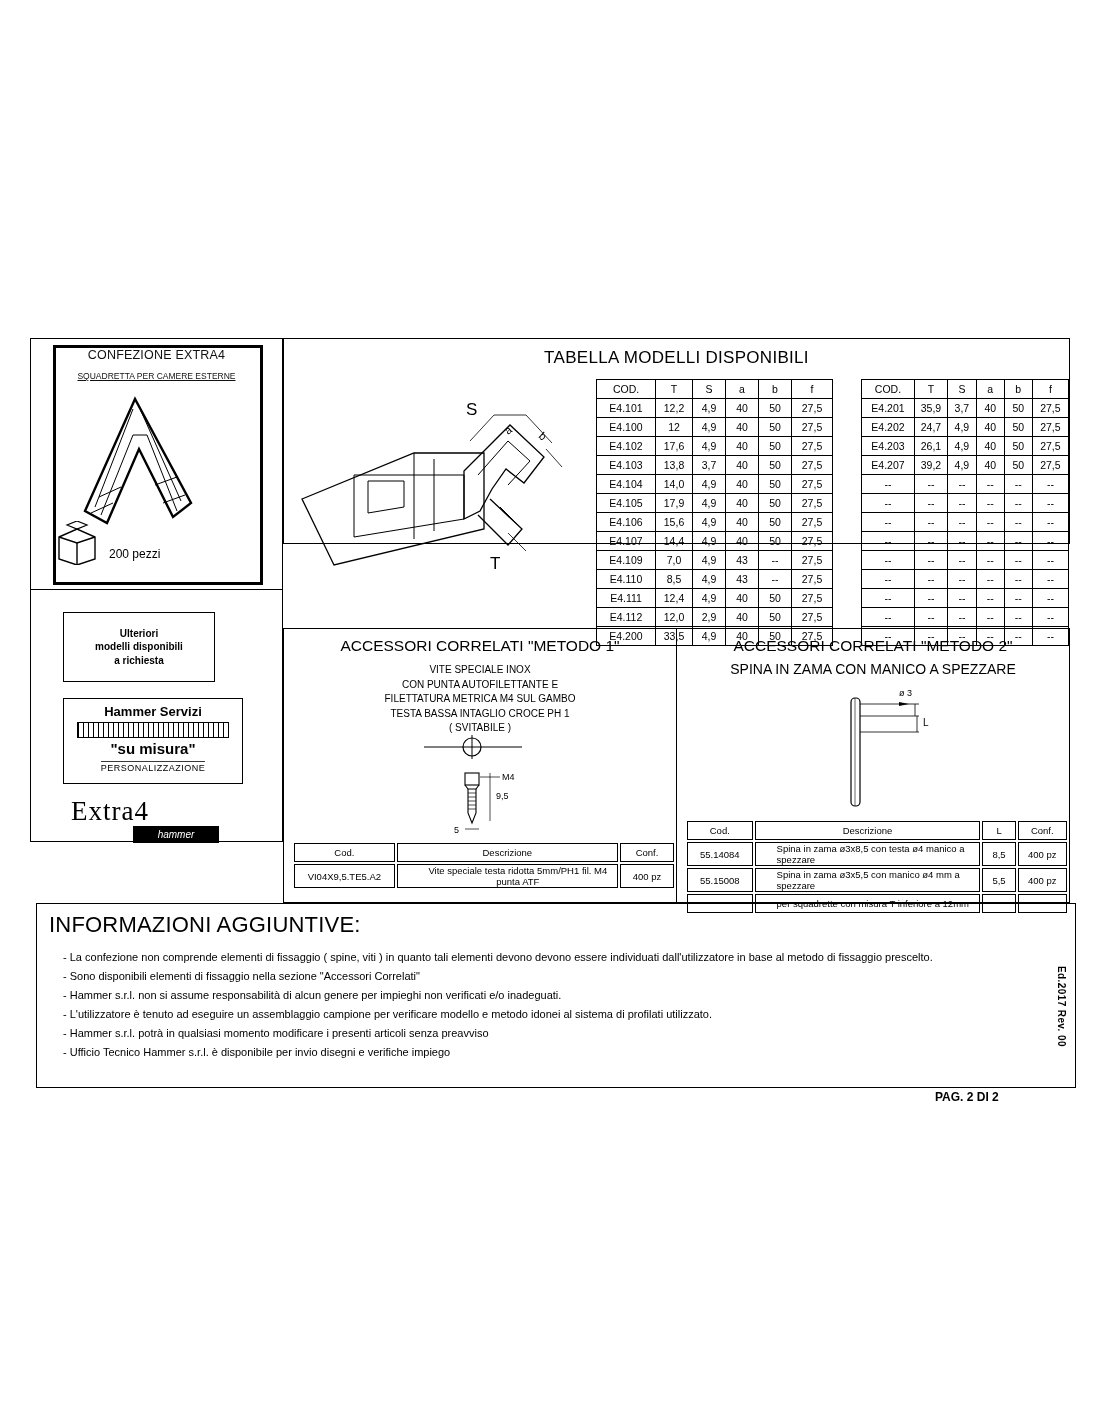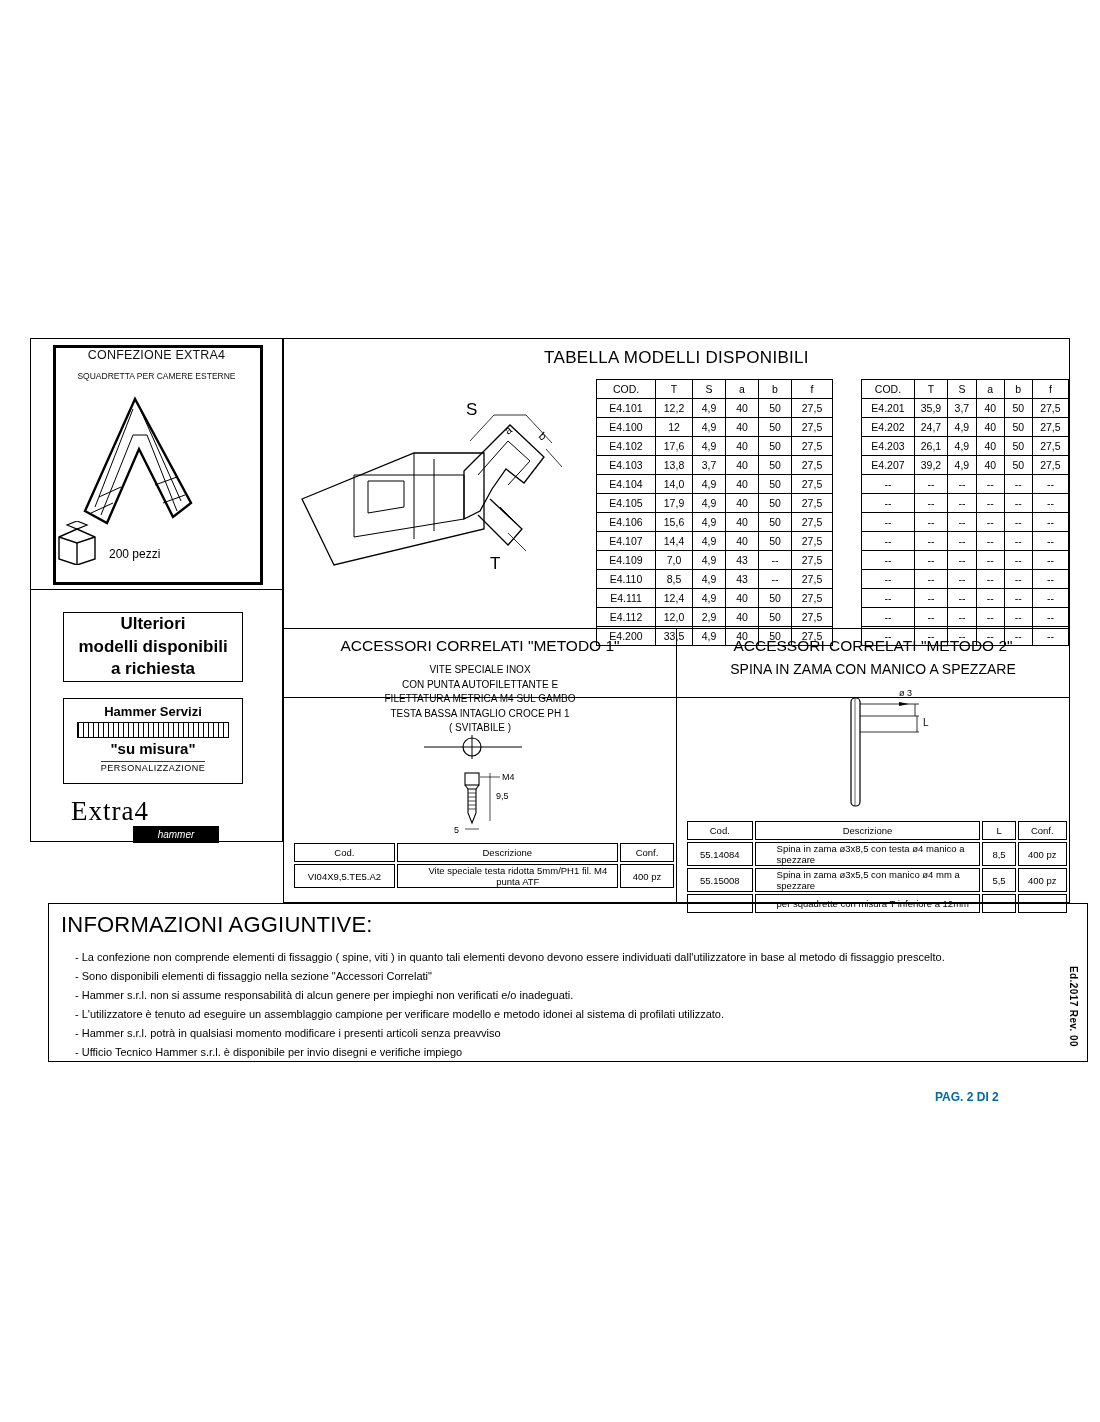--- a/index.html
+++ b/index.html
@@ -5,45 +5,45 @@
   html,body{margin:0;padding:0;background:#ffffff;}
   body{width:1100px;height:1422px;font-family:"Liberation Sans",sans-serif;color:#000;position:relative;}
   .sheet{position:absolute;left:30px;top:338px;width:1040px;height:750px;}
 
   
   .bx{position:absolute;border:1px solid #000;box-sizing:border-box;}
 
   
   #pkg-box{left:0;top:0;width:253px;height:252px;}
   #pkg-title{position:absolute;top:9px;left:0;width:100%;text-align:center;font-size:12.5px;color:#111;letter-spacing:.2px;}
-  #pkg-sub{position:absolute;top:32px;left:0;width:100%;text-align:center;font-size:8.5px;color:#111;}
+  #pkg-sub{position:absolute;top:32px;left:0;width:100%;text-align:center;font-size:8.5px;color:#111;text-decoration:underline;}
   #pkg-inner{position:absolute;left:22px;top:6px;width:210px;height:240px;border:3px solid #000;box-sizing:border-box;}
   #pkg-qty{position:absolute;left:78px;top:208px;font-size:12px;}
 
   
   .chev{position:absolute;left:46px;top:52px;width:120px;height:140px;}
   .chev svg{width:100%;height:100%;}
   .boxicon{position:absolute;left:22px;top:182px;width:48px;height:44px;}
 
   #more-box{left:0;top:252px;width:253px;height:252px;border-top:none;}
-  #more-inner{position:absolute;left:32px;top:22px;width:180px;height:70px;border:1px solid #000;box-sizing:border-box;
-              display:flex;align-items:center;justify-content:center;text-align:center;font-size:17px;font-weight:bold;line-height:1.35;}
+  #more-inner{position:absolute;left:32px;top:22px;width:152px;height:70px;border:1px solid #000;box-sizing:border-box;
+              display:flex;align-items:center;justify-content:center;text-align:center;font-size:10px;font-weight:bold;line-height:1.35;}
   #hammer-box{position:absolute;left:32px;top:108px;width:180px;height:86px;border:1px solid #000;box-sizing:border-box;text-align:center;}
   #hammer-title{font-size:13px;font-weight:bold;margin-top:5px;}
   #ruler{margin:3px auto 0;width:150px;height:14px;border:1px solid #000;background:
      repeating-linear-gradient(to right,#000 0 1px,transparent 1px 5px);}
   #su-misura{font-size:15px;font-weight:bold;margin-top:2px;}
   #perso{font-size:9px;letter-spacing:.5px;margin-top:4px;border-top:1px solid #4c1d95;display:inline-block;padding-top:1px;}
   #logo{position:absolute;left:40px;top:206px;width:180px;height:48px;}
   #logo-text{position:absolute;left:0;top:0;font-size:27px;font-family:"Liberation Serif",serif;letter-spacing:1px;}
   #logo-bar{position:absolute;left:62px;top:30px;width:86px;height:17px;background:#000;color:#fff;font-size:10px;
             text-align:center;line-height:17px;font-style:italic;}
 
   
-  #tab-box{left:253px;top:0;width:787px;height:360px;}
+  #tab-box{left:253px;top:0;width:787px;height:206px;}
   #tab-title{position:absolute;top:9px;left:0;width:100%;text-align:center;font-size:17px;letter-spacing:.3px;}
 
   table.grid{border-collapse:collapse;font-size:10.5px;}
   table.grid td,table.grid th{border:1px solid #000;text-align:center;padding:0;height:18px;font-weight:normal;}
   #tblA{position:absolute;left:312px;top:40px;}
   #tblB{position:absolute;left:577px;top:40px;}
   .c-cod{width:58px;}.c-t{width:36px;}.c-s{width:32px;}.c-a{width:32px;}.c-b{width:32px;}.c-f{width:40px;}
 
   
   #draw{position:absolute;left:10px;top:40px;width:300px;height:240px;}
@@ -60,25 +60,25 @@
   
   #m2-box{left:647px;top:290px;width:393px;height:275px;border-left:none;}
   #m2-title{position:absolute;top:8px;left:0;width:100%;text-align:center;font-size:15.5px;}
   #m2-desc{position:absolute;top:32px;left:0;width:100%;text-align:center;font-size:14px;}
   #m2-draw{position:absolute;left:130px;top:55px;width:180px;height:130px;}
   #m2-tbl{position:absolute;left:8px;top:190px;font-size:9.5px;}
   #m2-tbl td{border:1px solid #000;height:17px;padding:0 3px;text-align:center;}
   #m2-tbl td.desc{text-align:left;padding-left:21px;}
 
   
-  #info-box{left:18px;top:565px;width:1040px;height:159px;}
+  #info-box{left:6px;top:565px;width:1040px;height:185px;}
   #info-title{position:absolute;left:12px;top:8px;font-size:22px;letter-spacing:.2px;}
   #info-list{position:absolute;left:18px;top:44px;width:950px;font-size:11px;line-height:1.72;margin-left:8px;}
   #rev{position:absolute;right:8px;top:62px;writing-mode:vertical-rl;font-size:10px;font-weight:bold;letter-spacing:.4px;}
-  #pag{position:absolute;left:905px;top:752px;font-size:12px;font-weight:bold;color:#0369a1;overflow:hidden;height:12px;}
+  #pag{position:absolute;left:905px;top:752px;font-size:12px;font-weight:bold;color:#000000;overflow:hidden;height:12px;}
 </style>
 </head>
 <body>
 
 <div class="sheet">
 
   <div class="bx" id="pkg-box">
     <div id="pkg-inner"></div>
     <div id="pkg-title">CONFEZIONE EXTRA4</div>
     <div id="pkg-sub">SQUADRETTA PER CAMERE ESTERNE</div>

